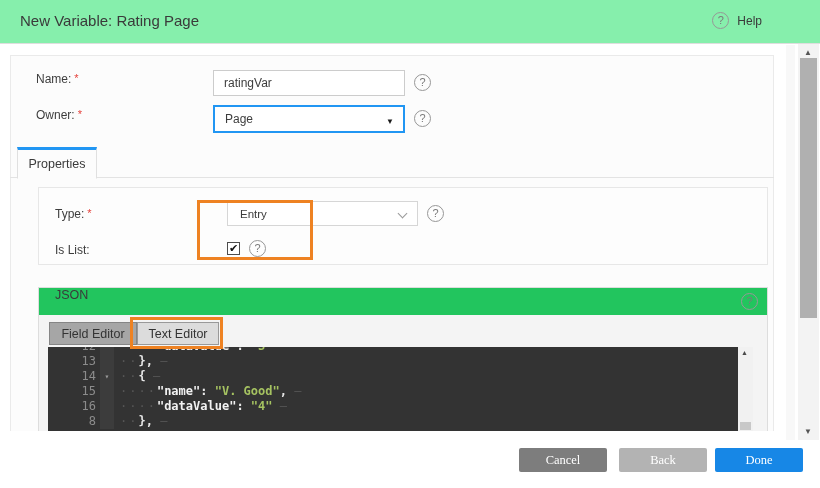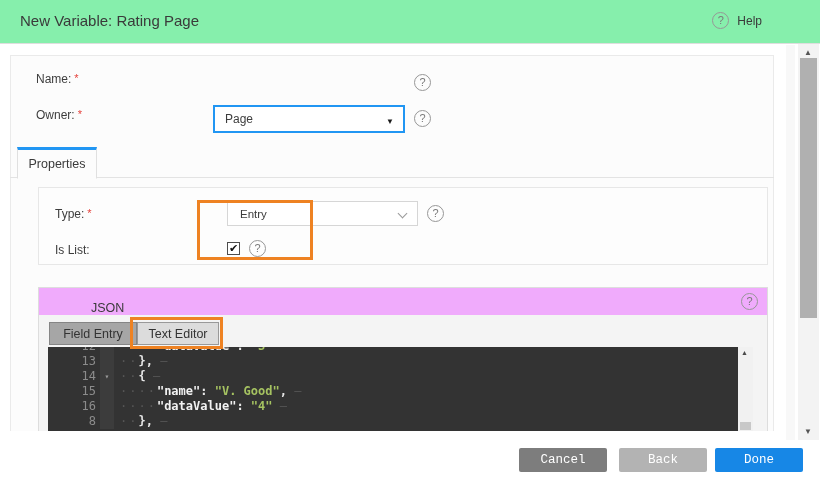--- a/index.html
+++ b/index.html
@@ -57,22 +57,22 @@
   .dd .chev { position:absolute; right:10px; top:7px; width:8px; height:8px; }
   .dd .chev:before { content:""; position:absolute; left:0; top:1px; width:6px; height:6px;
         border-right:1px solid #9a9a9a; border-bottom:1px solid #9a9a9a; transform:rotate(45deg); }
   .chk { position:absolute; left:227px; top:242px; width:13px; height:13px;
          border:1px solid #4d4d4d; background:#fff; display:flex; align-items:center;
          justify-content:center; font-size:11px; color:#111; line-height:1; cursor:pointer; }
 
   
   .json-panel { position:absolute; left:38px; top:287px; width:730px; height:144px;
                 border:1px solid #dddddd; border-bottom:none; background:#f4f4f4; }
-  .json-hdr { position:absolute; left:0; top:0; width:728px; height:27px; background:#f0abfc;
-              display:flex; align-items:flex-end;padding-left:36px; }
+  .json-hdr { position:absolute; left:0; top:0; width:728px; height:27px; background:#22c55e;
+              display:flex; align-items:flex-start; }
   .json-hdr .t { margin-left:16px; font-size:12.5px; color:#3a3a3a; }
   .json-q { position:absolute; right:9px; top:5px; }
 
   .ed-btn { position:absolute; top:34px; height:23px; font-size:12.5px; color:#333;
             display:flex; align-items:center; justify-content:center; cursor:pointer; }
   .ed-btn.field { left:10px; width:88px; background:#a6a6a6; border:1px solid #858585; }
   .ed-btn.text  { left:98px; width:82px; background:#dcdcdc; border:1px solid #999999; }
 
   
   .editor { position:absolute; left:48px; top:347px; width:690px; height:84px;
@@ -101,21 +101,21 @@
 
   
   .gutter-strip { position:absolute; left:786px; top:45px; width:9px; height:395px; background:#f8f8f8; }
   .sb { position:absolute; left:798px; top:44px; width:21px; height:396px; background:#f3f3f3; cursor:default; }
   .sb .up { position:absolute; left:6px; top:4px; font-size:8px; color:#555; }
   .sb .down { position:absolute; left:6px; bottom:4px; font-size:8px; color:#555; }
   .sb .thumb { position:absolute; left:2px; top:14px; width:17px; height:260px; background:#b0b0b0; }
 
   
   .ftr-btn { position:absolute; top:448px; width:88px; height:24px; border:none; border-radius:2px;
-             color:#ffffff; font-size:12.5px; font-family:Liberation Mono, monospace;
+             color:#ffffff; font-size:12.5px; font-family:Liberation Serif, serif;
              display:flex; align-items:center; justify-content:center; cursor:pointer; }
   .btn-cancel { left:519px; background:#7d7d7d; }
   .btn-back   { left:619px; background:#b3b3b3; }
   .btn-done   { left:715px; background:#1787e6; }
 </style>
 </head>
 <body>
 
 <div id="app">
 
@@ -125,20 +125,21 @@
       <span class="qicon">?</span>
       <span class="help-text">Help</span>
     </div>
   </div>
 
   <div class="panel"></div>
 
   <div class="lbl" style="left:36px; top:72px;">
     <span>Name:</span><span class="req">*</span>
   </div>
+  <input class="txt-input" type="text" value="ratingVar" style="">
   <span class="qicon" style="position:absolute; left:414px; top:74px;">?</span>
 
   <div class="lbl" style="left:36px; top:108px;">
     <span>Owner:</span><span class="req">*</span>
   </div>
   <div class="sel">
     <span>Page</span>
     <span class="tri">▼</span>
   </div>
   <span class="qicon" style="position:absolute; left:414px; top:110px;">?</span>
@@ -167,21 +168,21 @@
     <span>✔</span>
   </div>
   <span class="qicon" style="position:absolute; left:249px; top:240px;">?</span>
 
   <div class="json-panel">
     <div class="json-hdr">
       <span class="t">JSON</span>
     </div>
     <span class="qicon json-q">?</span>
     <div class="ed-btn field">
-      <span>Field Entry</span>
+      <span>Field Editor</span>
     </div>
     <div class="ed-btn text">
       <span>Text Editor</span>
     </div>
   </div>
 
   <div class="editor">
     <div class="code-lines">
         <div class="code-line"><span class="ln">12</span><span class="fold-col"></span><span class="code"><span class="ws">····</span><span class="key">"dataValue"</span><span class="punct">: </span><span class="str">"3"</span><span class="tailmark"> –</span></span></div>
         <div class="code-line"><span class="ln">13</span><span class="fold-col"></span><span class="code"><span class="ws">··</span><span class="punct">},</span><span class="tailmark"> –</span></span></div>

